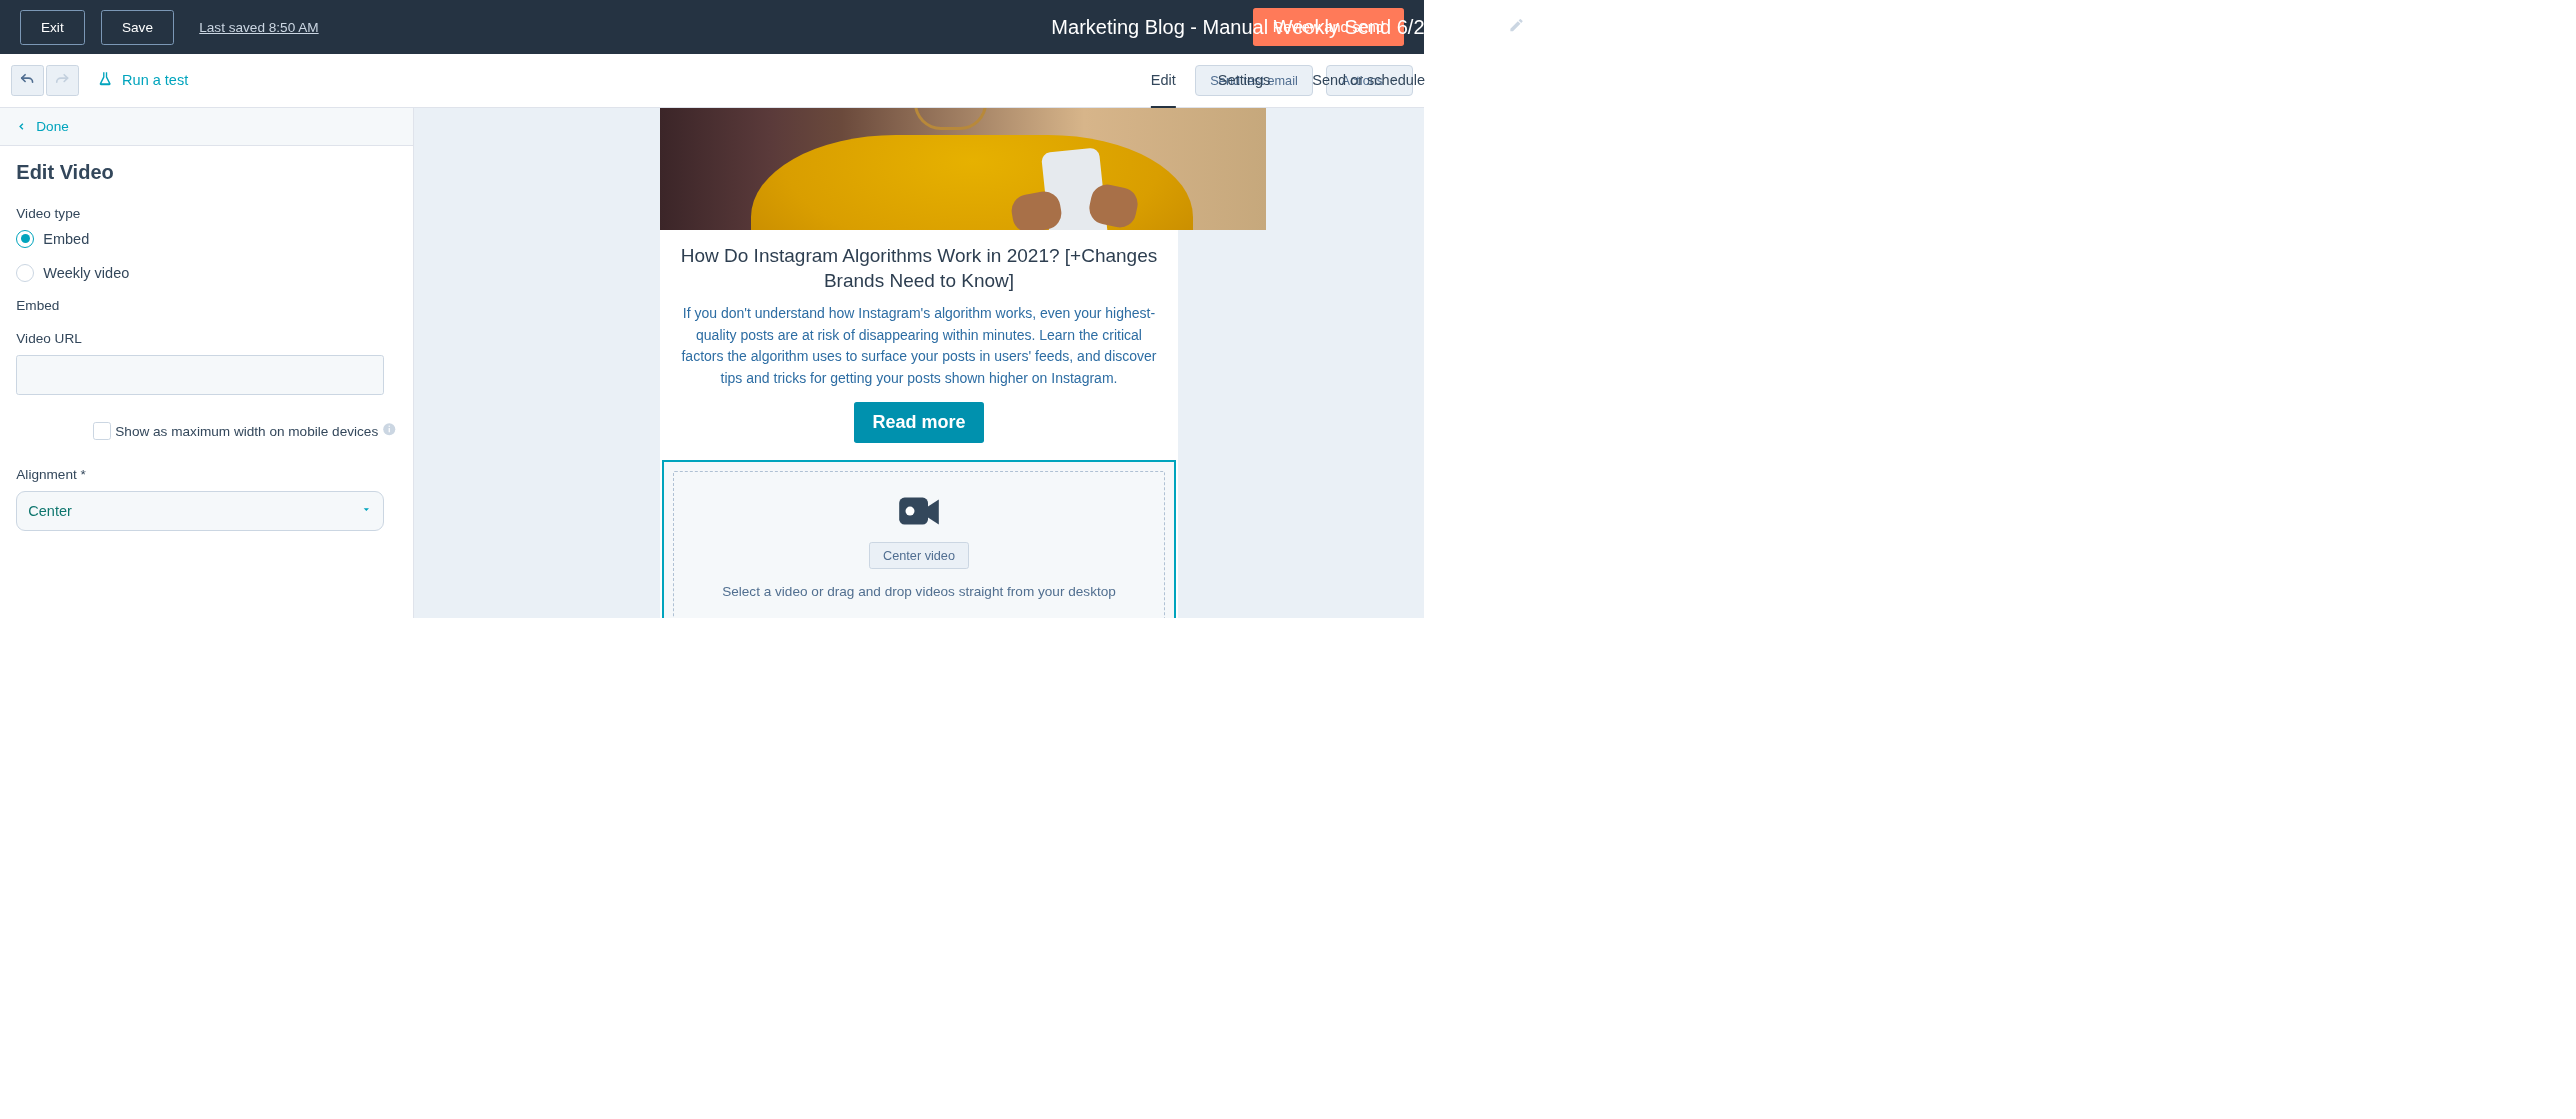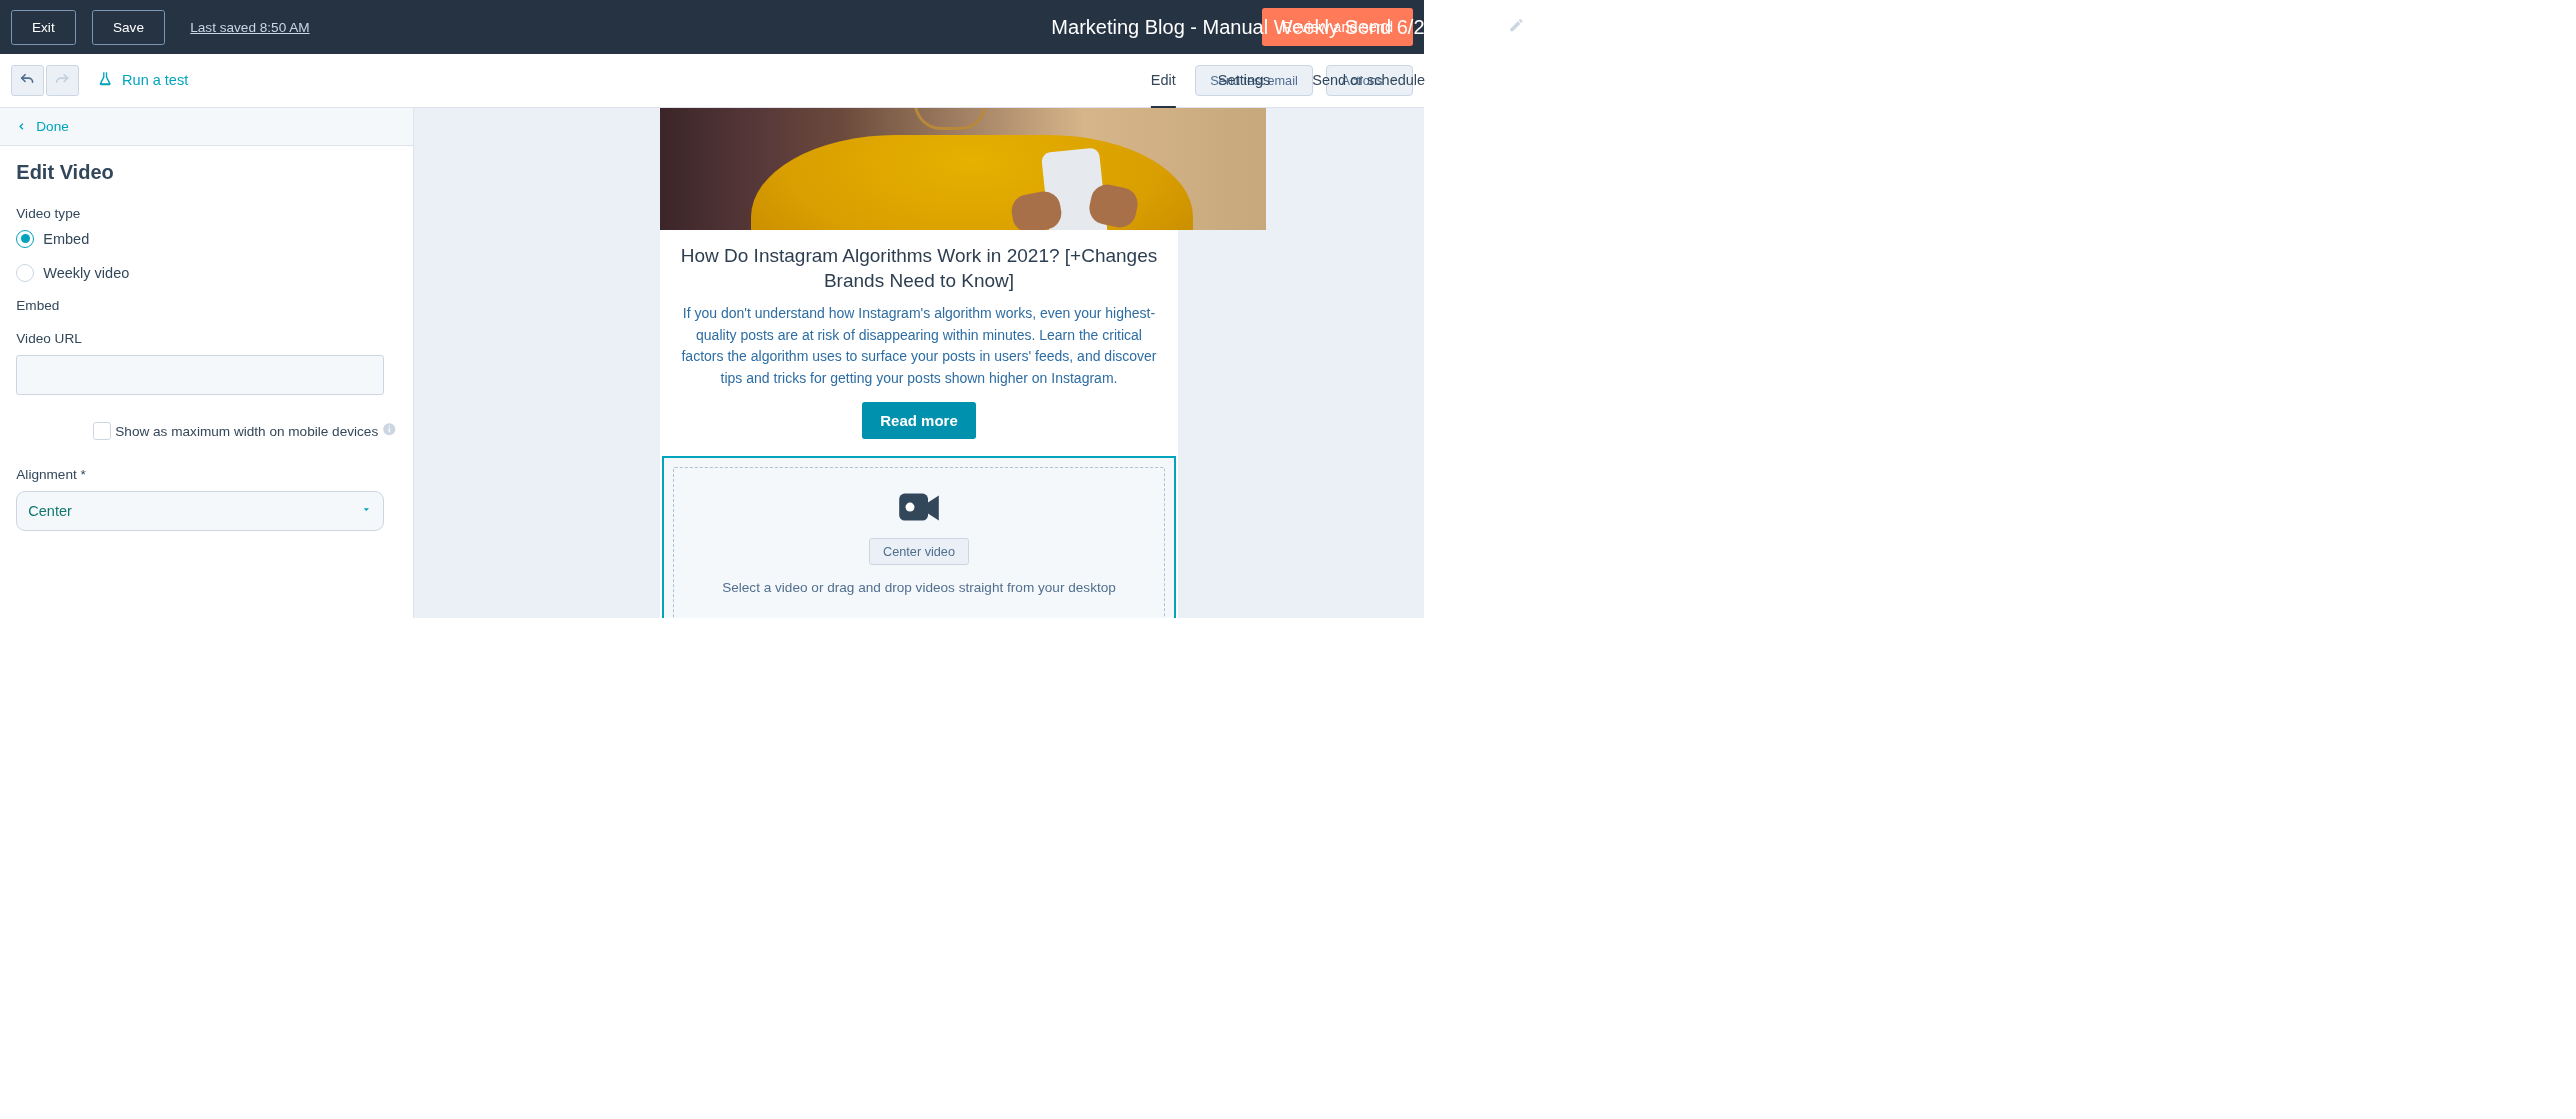--- a/index.html
+++ b/index.html
@@ -12,21 +12,21 @@
     overflow: hidden;
   }
 
   
   .top-header {
     background: #253342;
     height: 54px;
     display: flex;
     align-items: center;
     justify-content: space-between;
-    padding: 0 11px;
+    padding: 0 20px;
   }
   .top-left { display: flex; align-items: center; gap: 16.3px; }
   .btn-outline {
     background: transparent;
     border: 0.9px solid #7c98b6;
     color: #fff;
     font-weight: 500;
     font-size: 13.6px;
     padding: 9px 20px;
     border-radius: 2.7px;
@@ -339,21 +339,21 @@
     font-size: 14px;
     color: #2d6da3;
     line-height: 1.55;
     margin-bottom: 12.7px;
   }
   .read-more-btn {
     background: #0091ae;
     color: #fff;
     border: none;
     font-weight: 600;
-    font-size: 15px;
+    font-size: 18px;
     padding: 10px 18px;
     border-radius: 2.7px;
     cursor: pointer;
   }
 
   .video-drop {
     margin: 0 1.8px 0 1.8px;
     border: 2.7px solid #00a4bd;
     padding: 9px;
     background: #f5f8fa;

